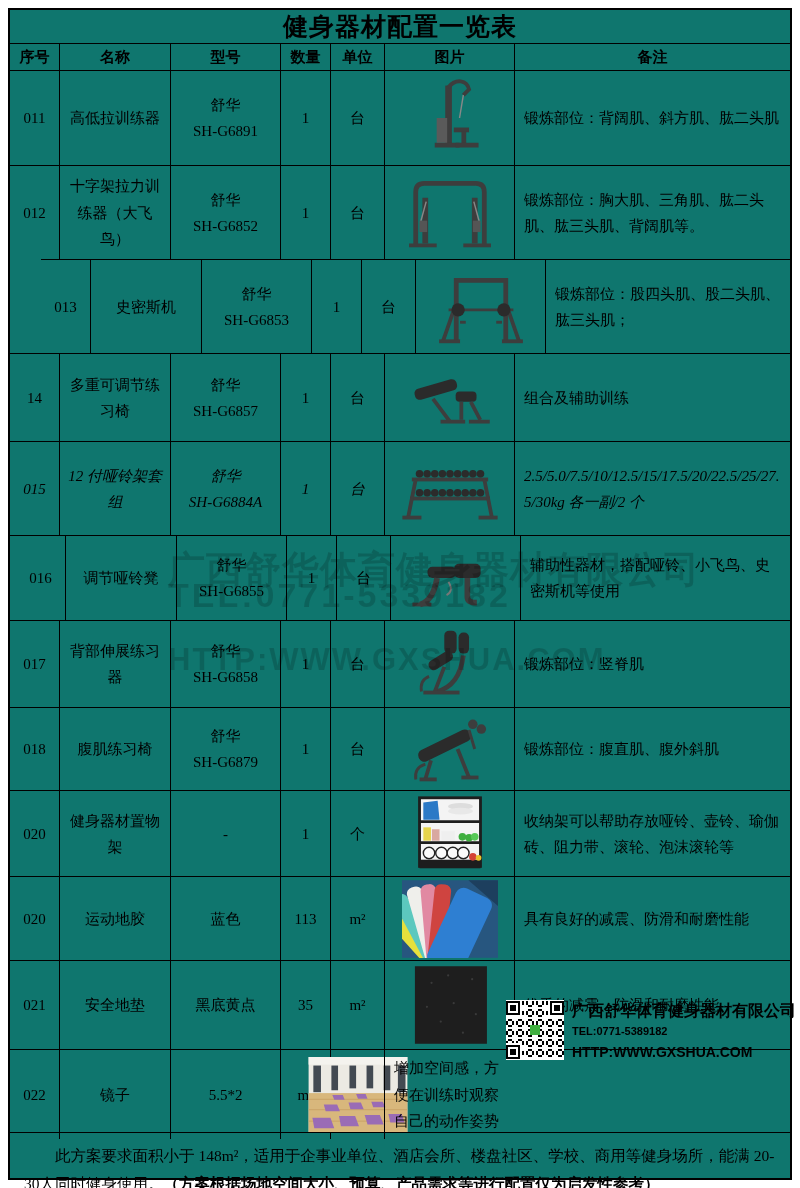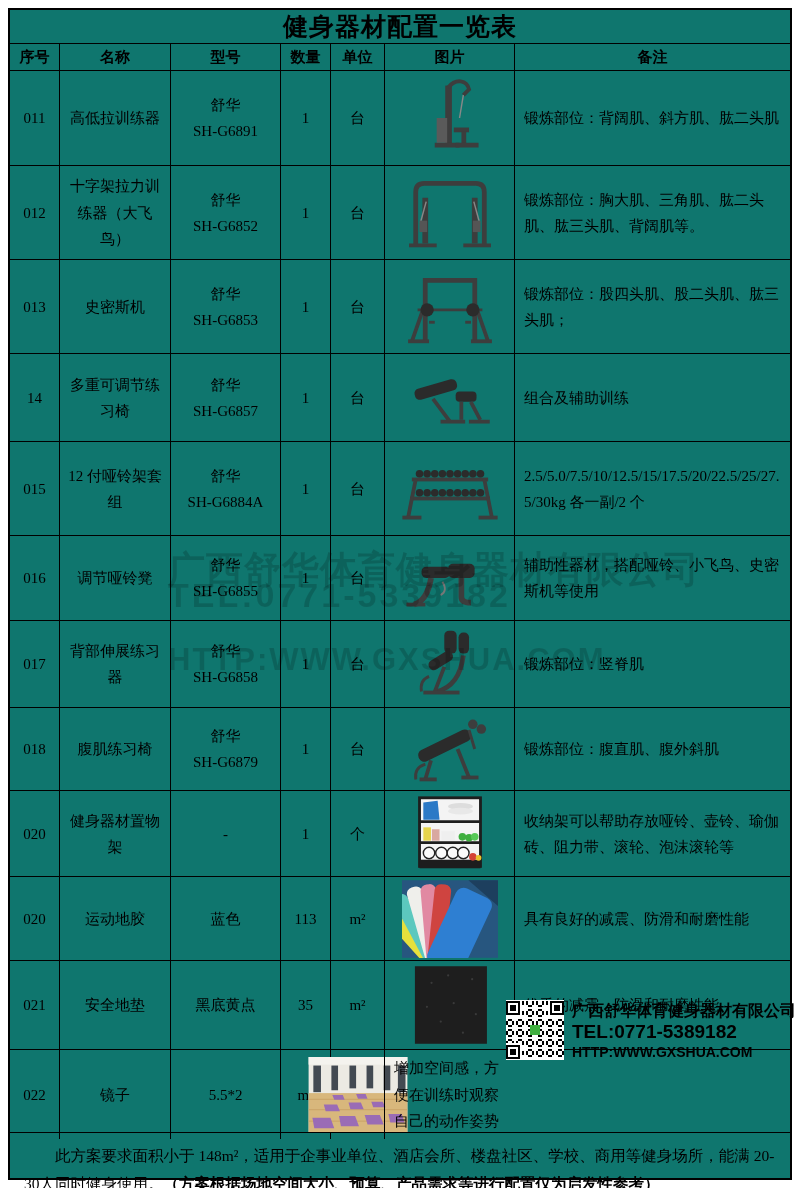--- a/index.html
+++ b/index.html
@@ -20,21 +20,21 @@
   .footer{border-top:1px solid #000;flex:1;padding:9px 14px 6px 14px;font-size:15.5px;line-height:1.8;text-indent:2em;box-sizing:border-box;}
   .footer .bold{font-weight:bold;font-family:"Liberation Sans",sans-serif;}
   .wm{position:absolute;opacity:0.16;font-weight:bold;font-family:"Liberation Sans",sans-serif;
       white-space:nowrap;pointer-events:none;z-index:3;}
   #wm1{left:168px;top:545px;font-size:37px;letter-spacing:1px;}
   #wm2{left:168px;top:576px;font-size:34px;letter-spacing:3px;}
   #wm3{left:168px;top:642px;font-size:31px;letter-spacing:2px;}
   .stamp{position:absolute;left:506px;top:1000px;display:flex;gap:8px;align-items:flex-start;z-index:4;pointer-events:none;}
   .stamp-text{font-family:"Liberation Sans",sans-serif;font-weight:bold;}
   .stamp-company{font-size:16px;line-height:21px;}
-  .stamp-tel{font-size:19px;line-height:21px;}
+  .stamp-tel{font-size:11px;line-height:21px;}
   .stamp-url{font-size:14px;line-height:21px;}
 </style>
 </head>
 <body>
 
 <div class="page">
   <div class="doc">
     <div class="title">健身器材配置一览表</div>
     <div class="hrow" id="header-row">
         <div class="cell hcell">序号</div>
@@ -92,21 +92,21 @@
                 <rect x="66" y="74" width="29" height="4" fill="#3d3d3d"></rect>
                 <line x1="27" y1="30" x2="21" y2="52" stroke="#888" stroke-width="1.5"></line>
                 <line x1="77" y1="30" x2="83" y2="52" stroke="#888" stroke-width="1.5"></line>
                 <rect x="20" y="50" width="8" height="12" fill="#555"></rect>
                 <rect x="76" y="50" width="8" height="12" fill="#555"></rect>
               </svg>
             </div>
           </div>
           <div class="cell c-remark">锻炼部位：胸大肌、三角肌、肱二头肌、肱三头肌、背阔肌等。</div>
         </div>
-        <div class="drow" style="height: 93px;">
+        <div class="drow" style="height: 93px; margin-left: 31px;">
           <div class="cell c-no">013</div>
           <div class="cell c-name">史密斯机</div>
           <div class="cell c-model">
             <div>舒华</div>
             <div>SH-G6853</div>
           </div>
           <div class="cell c-qty">1</div>
           <div class="cell c-unit">台</div>
           <div class="cell c-img">
             <div>
@@ -141,21 +141,21 @@
                 <rect x="14" y="22" width="46" height="12" rx="5" transform="rotate(-16 37 28)" fill="#2b2b2b"></rect>
                 <rect x="58" y="30" width="22" height="11" rx="4" fill="#2b2b2b"></rect>
                 <path d="M34 38 L52 62 M64 41 L64 60 M74 41 L84 60" stroke="#3d3d3d" stroke-width="4" fill="none"></path>
                 <rect x="42" y="60" width="26" height="4" fill="#3d3d3d"></rect>
                 <rect x="72" y="60" width="22" height="4" fill="#3d3d3d"></rect>
               </svg>
             </div>
           </div>
           <div class="cell c-remark">组合及辅助训练</div>
         </div>
-        <div class="drow" style="height: 93px;">
+        <div class="drow" style="height: 93px; font-style: italic;">
           <div class="cell c-no">015</div>
           <div class="cell c-name">12 付哑铃架套组</div>
           <div class="cell c-model">
             <div>舒华</div>
             <div>SH-G6884A</div>
           </div>
           <div class="cell c-qty">1</div>
           <div class="cell c-unit">台</div>
           <div class="cell c-img">
             <div>
@@ -183,21 +183,21 @@
                   <circle cx="84" cy="46" r="4"></circle>
                 </g>
                 <path d="M16 32 L8 72 M88 32 L96 72" stroke="#3d3d3d" stroke-width="4"></path>
                 <rect x="2" y="70" width="20" height="4" fill="#3d3d3d"></rect>
                 <rect x="82" y="70" width="20" height="4" fill="#3d3d3d"></rect>
               </svg>
             </div>
           </div>
           <div class="cell c-remark">2.5/5.0/7.5/10/12.5/15/17.5/20/22.5/25/27.5/30kg 各一副/2 个</div>
         </div>
-        <div class="drow" style="height: 84px;">
+        <div class="drow" style="height: 84px; padding-left: 6px;">
           <div class="cell c-no">016</div>
           <div class="cell c-name">调节哑铃凳</div>
           <div class="cell c-model">
             <div>舒华</div>
             <div>SH-G6855</div>
           </div>
           <div class="cell c-qty">1</div>
           <div class="cell c-unit">台</div>
           <div class="cell c-img">
             <div>

